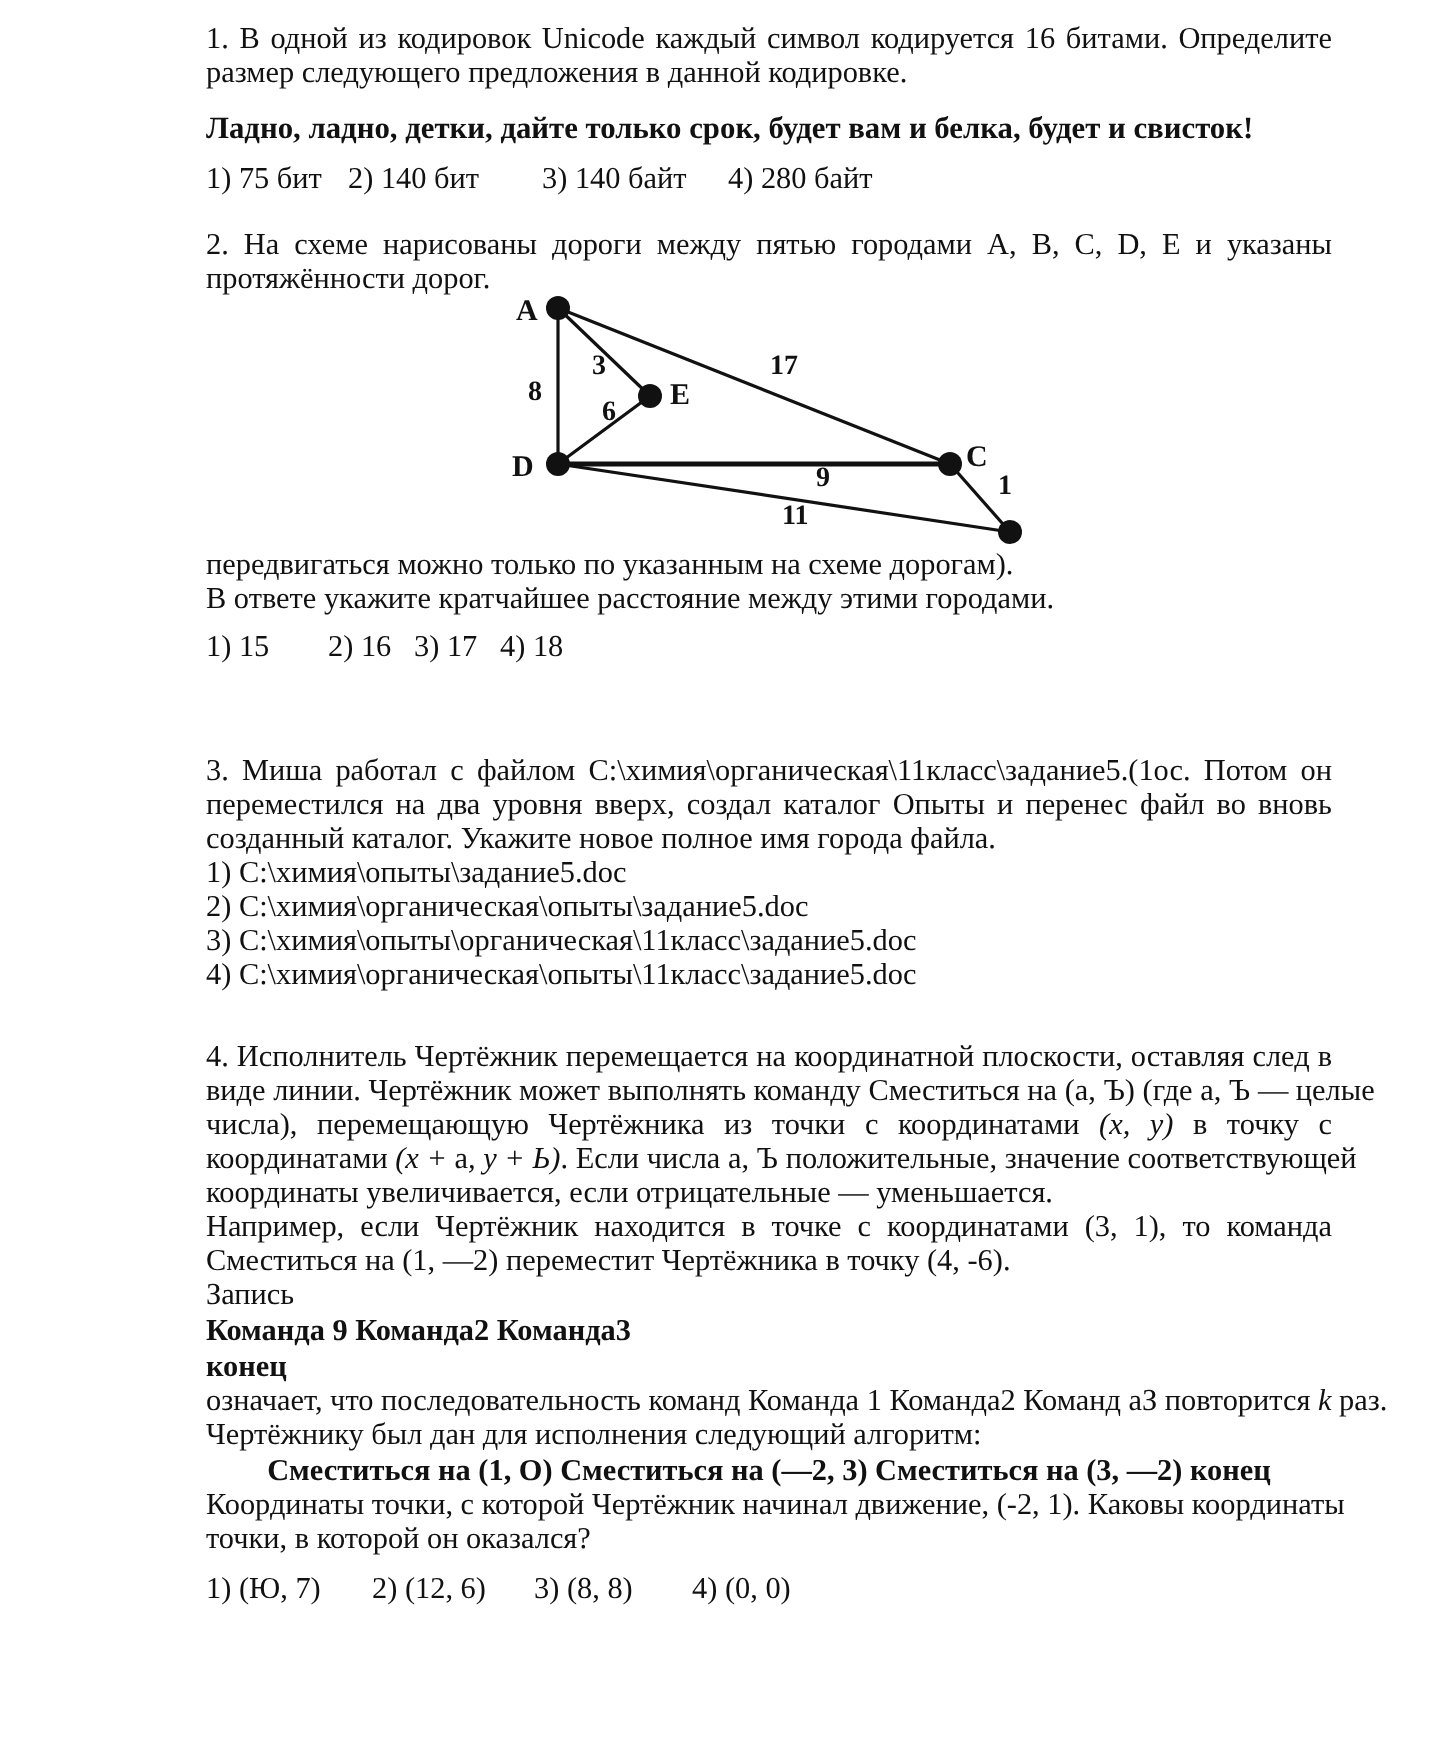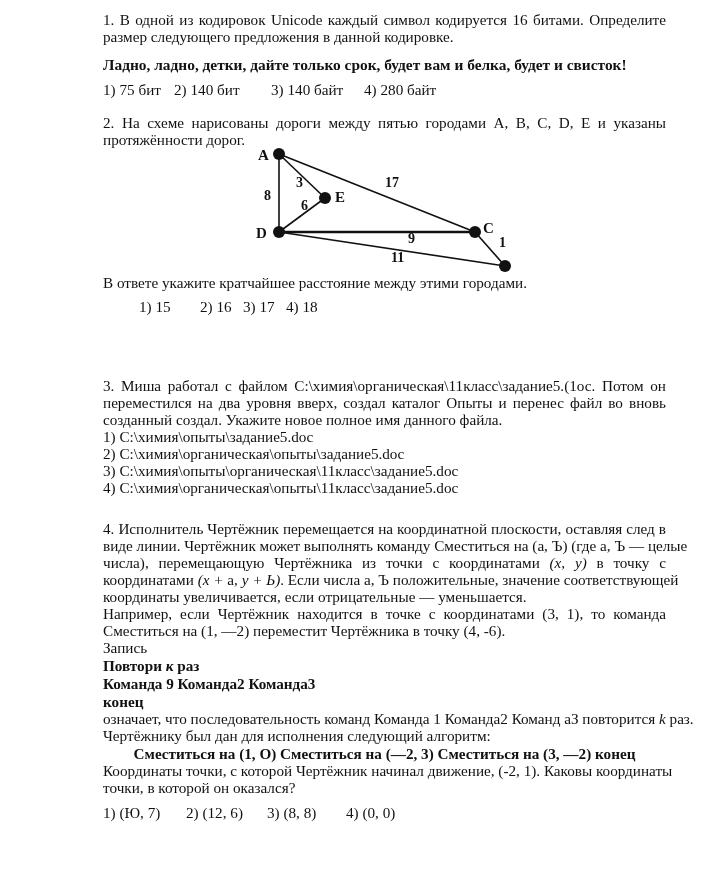--- a/index.html
+++ b/index.html
@@ -56,46 +56,46 @@
       <circle cx="75" cy="58" r="6" fill="#111"></circle>
       <text x="85" y="62" font-size="15">E</text>
       <circle cx="29" cy="92" r="6" fill="#111"></circle>
       <text x="6" y="98" font-size="15">D</text>
       <circle cx="225" cy="92" r="6" fill="#111"></circle>
       <text x="233" y="93" font-size="15">C</text>
       <circle cx="255" cy="126" r="6" fill="#111"></circle>
     </svg>
 
   <div class="blk" style="top:274px;">
+    <span class="line">передвигаться можно только по указанным на схеме дорогам).</span>
     <span class="line">В ответе укажите кратчайшее расстояние между этими городами.</span>
-    <div class="opts" style="margin-top:7px;margin-left:36px;">
+    <div class="opts" style="margin-top:7px;">
       <span style="width:61px">1) 15</span><span style="width:43px">2) 16</span><span style="width:43px">3) 17</span><span>4) 18</span>
     </div>
   </div>
 
   <div class="blk" style="top:377px;">
     <span class="line jl">3. Миша работал с файлом С:\химия\органическая\11класс\задание5.(1ос. Потом он</span>
     <span class="line jl">переместился на два уровня вверх, создал каталог Опыты и перенес файл во вновь</span>
-    <span class="line">созданный создал. Укажите новое полное имя данного файла.</span>
+    <span class="line">созданный каталог. Укажите новое полное имя города файла.</span>
     <span class="line">1) С:\химия\опыты\задание5.doc</span>
     <span class="line">2) С:\химия\органическая\опыты\задание5.doc</span>
     <span class="line">3) С:\химия\опыты\органическая\11класс\задание5.doc</span>
     <span class="line">4) С:\химия\органическая\опыты\11класс\задание5.doc</span>
   </div>
 
   <div class="blk" style="top:520px;">
     <span class="line jl">4. Исполнитель Чертёжник перемещается на координатной плоскости, оставляя след в</span>
     <span class="line jl">виде линии. Чертёжник может выполнять команду Сместиться на (а, Ъ) (где а, Ъ — целые</span>
     <span class="line jl"><span>числа), перемещающую Чертёжника из точки с координатами </span><span class="i">(x, y)</span><span> в точку с</span></span>
     <span class="line jl"><span>координатами </span><span class="i">(x + </span><span>a</span><span class="i">, y + Ь)</span><span>. Если числа а, Ъ положительные, значение соответствующей</span></span>
     <span class="line">координаты увеличивается, если отрицательные — уменьшается.</span>
     <span class="line jl">Например, если Чертёжник находится в точке с координатами (3, 1), то команда</span>
     <span class="line">Сместиться на (1, —2) переместит Чертёжника в точку (4, -6).</span>
     <span class="line">Запись</span>
-    <span class="line b" style="margin-top:1px;"><span>Повтори </span><span class="i">к</span><span> раз</span></span>
     <span class="line b" style="margin-top:1px;">Команда 9 Команда2 Команда3</span>
     <span class="line b" style="margin-top:1px;">конец</span>
     <span class="line"><span>означает, что последовательность команд Команда 1 Команда2 Команд аЗ повторится </span><span class="i">k</span><span> раз.</span></span>
     <span class="line">Чертёжнику был дан для исполнения следующий алгоритм:</span>
     <span class="line b" style="margin-top:1px;text-align:center;">Сместиться на (1, О) Сместиться на (—2, 3) Сместиться на (3, —2) конец</span>
     <span class="line jl">Координаты точки, с которой Чертёжник начинал движение, (-2, 1). Каковы координаты</span>
     <span class="line">точки, в которой он оказался?</span>
     <div class="opts" style="margin-top:8px;">
       <span style="width:83px">1) (Ю, 7)</span><span style="width:81px">2) (12, 6)</span><span style="width:79px">3) (8, 8)</span><span>4) (0, 0)</span>
     </div>

